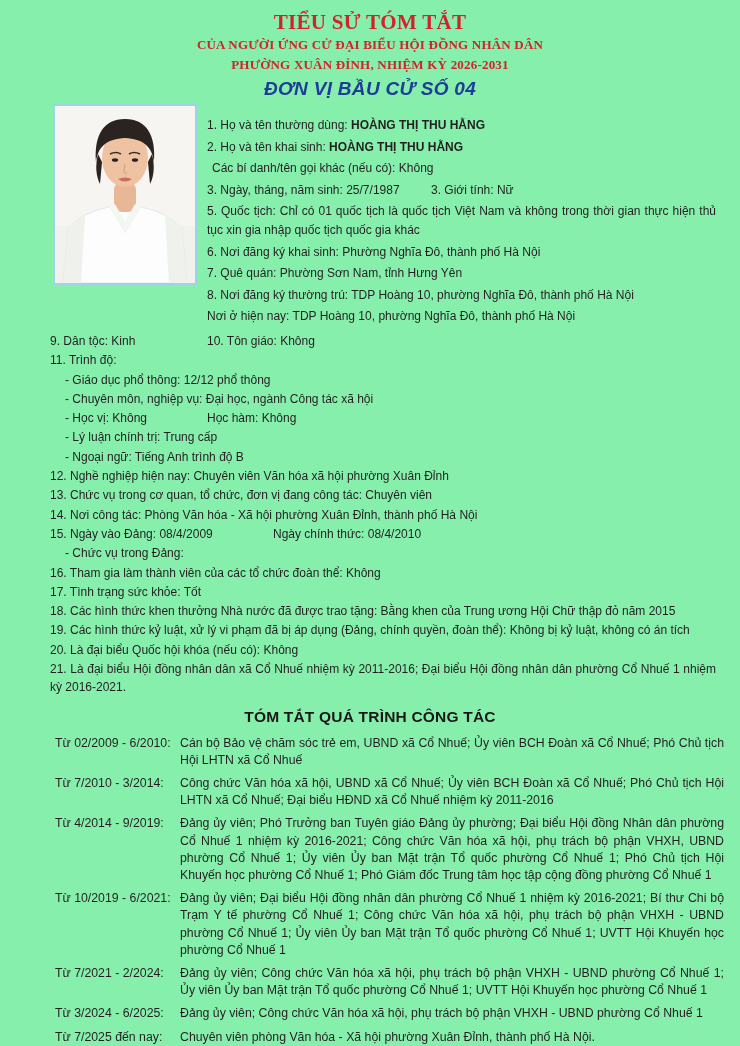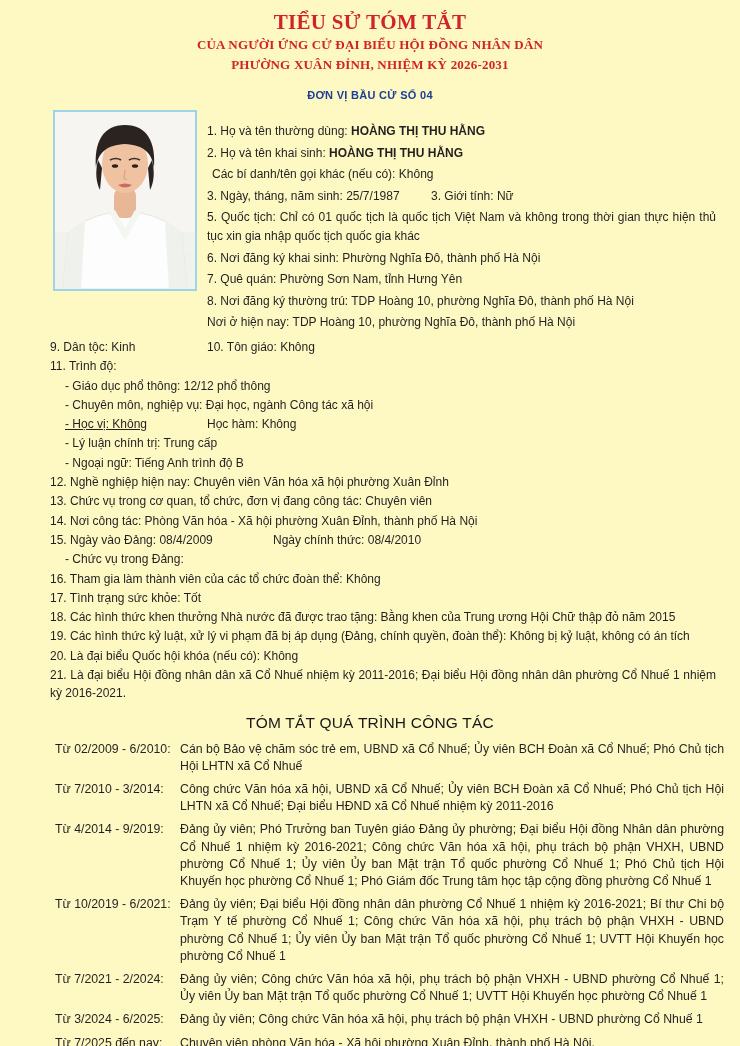--- a/index.html
+++ b/index.html
@@ -1,62 +1,62 @@
 <!DOCTYPE html>
 <html lang="vi"><head>
 <meta charset="utf-8">
 <style>
   html,body{margin:0;padding:0;background:#ffffff;}
   .page{
     position:relative;
     width:740px;height:1046px;
     overflow:hidden;
-    background:#fef9c3;
+    background:#86efac;
     font-family:"Liberation Sans","DejaVu Sans",sans-serif;
     color:#231f20;
   }
   
   .header{text-align:center;padding-top:10px;}
   .title-main{
     font-family:"Liberation Serif","DejaVu Serif",serif;
     font-weight:bold;color:#d2232b;
     font-size:21px;line-height:25px;letter-spacing:.3px;
   }
   .title-sub{
     font-family:"Liberation Serif","DejaVu Serif",serif;
     font-weight:bold;color:#d2232b;
     font-size:13px;line-height:20px;letter-spacing:.2px;
   }
   .unit-line{
     font-weight:bold;color:#1e3d96;
-    font-size:11px;line-height:16px;margin-top:12px;letter-spacing:.3px;
+    font-size:19px;line-height:16px;margin-top:6px;letter-spacing:.3px;font-style:italic;
   }
   
   .top-section{display:flex;align-items:flex-start;padding:7px 24px 0 53px;}
   .photo-frame{
     flex:none;width:140px;height:177px;
     border:2px solid #9fd3ea;background:#f6f5f3;
   }
   .photo-frame svg{display:block;}
   .top-items{margin-left:10px;width:512px;padding-top:12px;}
   p.line{margin:0 0 3px;font-size:12px;line-height:18.6px;}
   p.just{text-align:justify;}
   .bold{font-weight:bold;}
   .ind-sm{padding-left:5px;}
   .ind{padding-left:15px;}
   .c-item3{display:inline-block;width:224px;}
   .c-item9{display:inline-block;width:157px;}
-  .c-degree{display:inline-block;width:142px;text-decoration:underline;}
+  .c-degree{display:inline-block;width:142px;}
   .c-party{display:inline-block;width:223px;}
   
   .body-items{padding:3px 24px 0 50px;}
   .body-items p.line{margin:0 0 1px;line-height:18.3px;}
   
   .work-heading{
-    text-align:center;font-weight:normal;font-size:15.5px;
+    text-align:center;font-weight:bold;font-size:15.5px;
     margin:11px 0 9px;color:#1a1718;letter-spacing:.2px;
   }
   .work-table{padding:0 16px 0 55px;}
   .wrow{display:flex;margin-bottom:6px;font-size:12.3px;line-height:17.2px;}
   .wperiod{flex:none;width:125px;}
   .wdesc{flex:1;text-align:justify;}
 </style>
 </head>
 <body>
 

